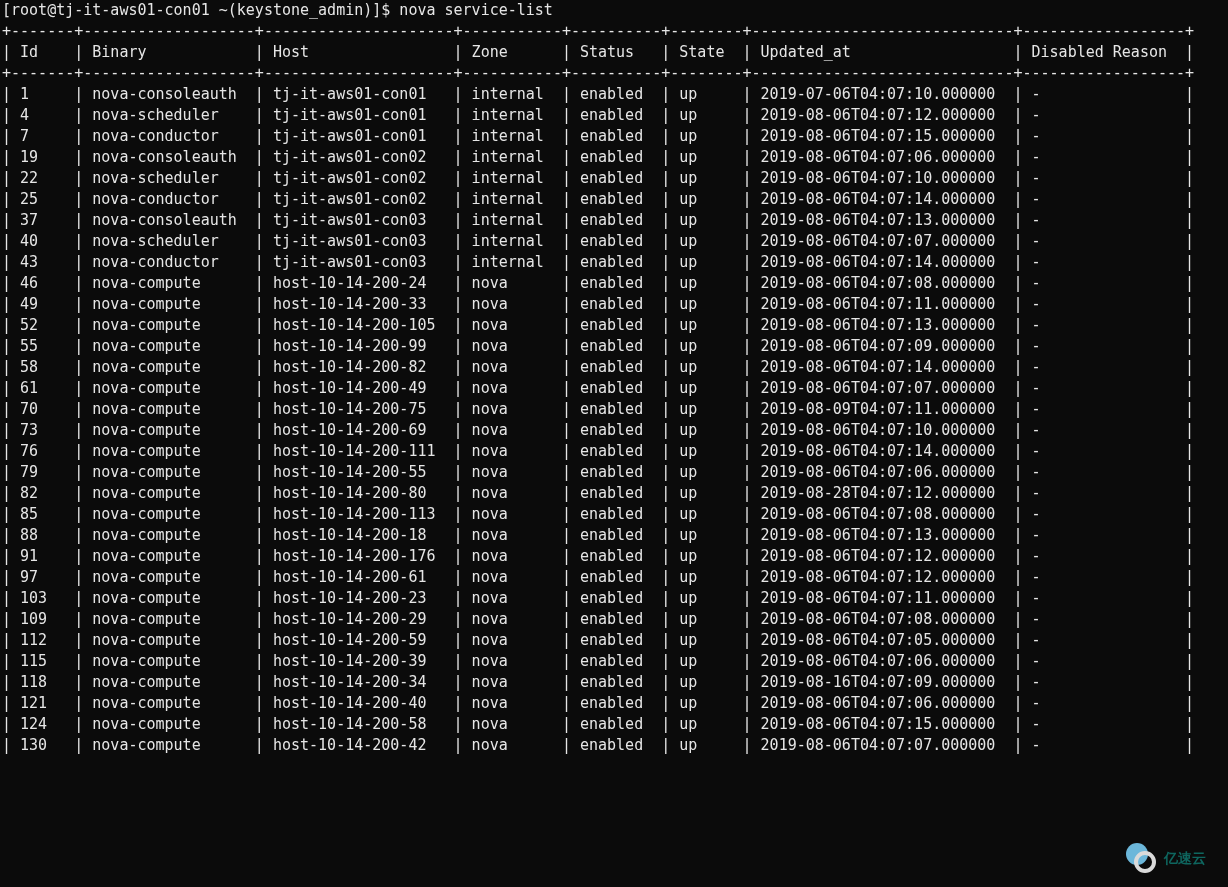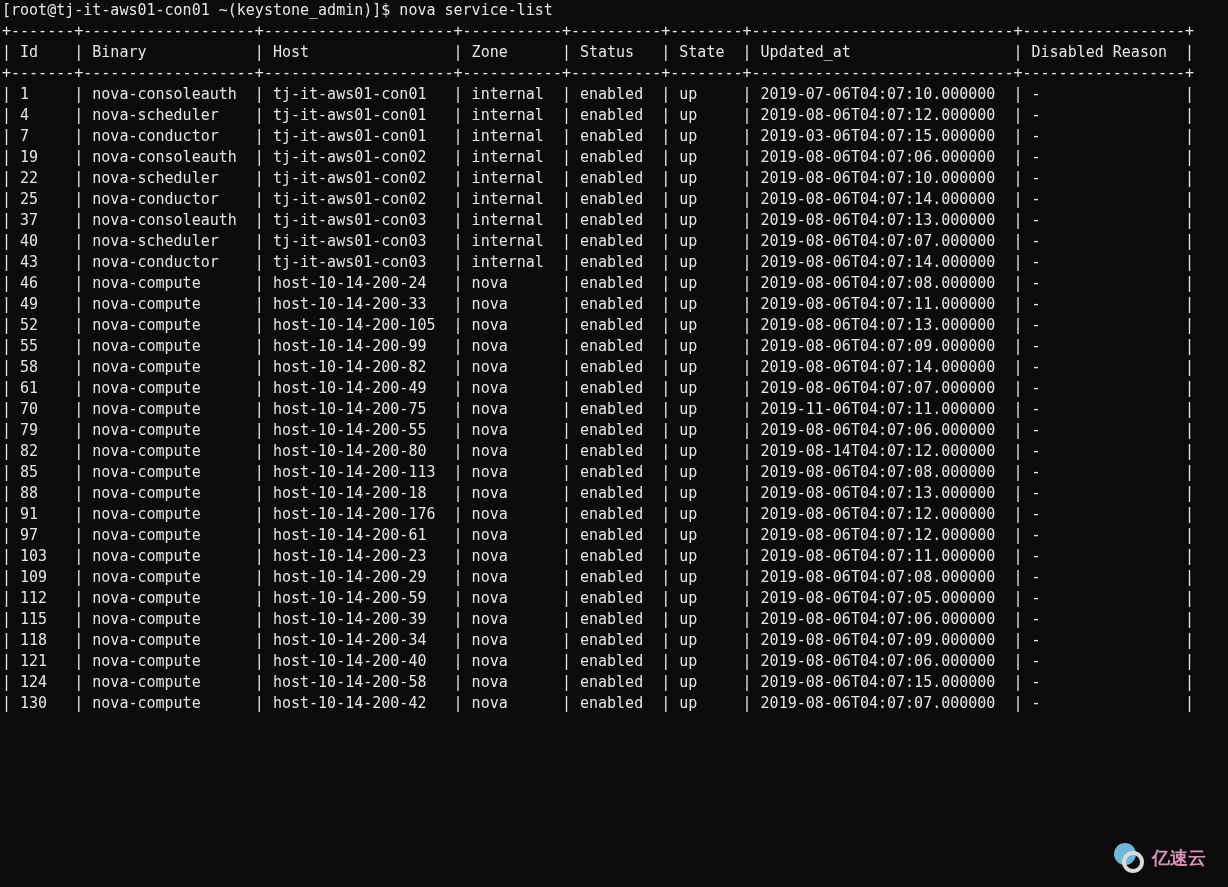--- a/index.html
+++ b/index.html
@@ -47,61 +47,63 @@
   .watermark .logo .a {
     width: 22px; height: 22px; left: 0; top: 0;
     background: #7dd5ff;
   }
   .watermark .logo .b {
     width: 22px; height: 22px; right: 0; bottom: 0;
     border: 4px solid #ffffff;
   }
   .watermark .txt {
     font-family: "Microsoft YaHei", "PingFang SC", sans-serif;
-    font-size: 18px;
-    color: #f9a8d4;
+    font-size: 14px;
+    color: #0f766e;
     font-weight: 600;
   }
 </style>
 </head>
 <body>
 
 <div class="terminal">
   <div class="line">[root@tj-it-aws01-con01 ~(keystone_admin)]$ nova service-list</div>
   <div id="table">
       <div class="line">+-------+-------------------+---------------------+-----------+----------+--------+-----------------------------+------------------+</div>
       <div class="line">| Id    | Binary            | Host                | Zone      | Status   | State  | Updated_at                  | Disabled Reason  |</div>
       <div class="line">+-------+-------------------+---------------------+-----------+----------+--------+-----------------------------+------------------+</div>
       <div class="line">| 1     | nova-consoleauth  | tj-it-aws01-con01   | internal  | enabled  | up     | 2019-07-06T04:07:10.000000  | -                |</div>
       <div class="line">| 4     | nova-scheduler    | tj-it-aws01-con01   | internal  | enabled  | up     | 2019-08-06T04:07:12.000000  | -                |</div>
-      <div class="line">| 7     | nova-conductor    | tj-it-aws01-con01   | internal  | enabled  | up     | 2019-03-06T04:07:15.000000  | -                |</div>
+      <div class="line">| 7     | nova-conductor    | tj-it-aws01-con01   | internal  | enabled  | up     | 2019-08-06T04:07:15.000000  | -                |</div>
       <div class="line">| 19    | nova-consoleauth  | tj-it-aws01-con02   | internal  | enabled  | up     | 2019-08-06T04:07:06.000000  | -                |</div>
       <div class="line">| 22    | nova-scheduler    | tj-it-aws01-con02   | internal  | enabled  | up     | 2019-08-06T04:07:10.000000  | -                |</div>
       <div class="line">| 25    | nova-conductor    | tj-it-aws01-con02   | internal  | enabled  | up     | 2019-08-06T04:07:14.000000  | -                |</div>
       <div class="line">| 37    | nova-consoleauth  | tj-it-aws01-con03   | internal  | enabled  | up     | 2019-08-06T04:07:13.000000  | -                |</div>
       <div class="line">| 40    | nova-scheduler    | tj-it-aws01-con03   | internal  | enabled  | up     | 2019-08-06T04:07:07.000000  | -                |</div>
       <div class="line">| 43    | nova-conductor    | tj-it-aws01-con03   | internal  | enabled  | up     | 2019-08-06T04:07:14.000000  | -                |</div>
       <div class="line">| 46    | nova-compute      | host-10-14-200-24   | nova      | enabled  | up     | 2019-08-06T04:07:08.000000  | -                |</div>
       <div class="line">| 49    | nova-compute      | host-10-14-200-33   | nova      | enabled  | up     | 2019-08-06T04:07:11.000000  | -                |</div>
       <div class="line">| 52    | nova-compute      | host-10-14-200-105  | nova      | enabled  | up     | 2019-08-06T04:07:13.000000  | -                |</div>
       <div class="line">| 55    | nova-compute      | host-10-14-200-99   | nova      | enabled  | up     | 2019-08-06T04:07:09.000000  | -                |</div>
       <div class="line">| 58    | nova-compute      | host-10-14-200-82   | nova      | enabled  | up     | 2019-08-06T04:07:14.000000  | -                |</div>
       <div class="line">| 61    | nova-compute      | host-10-14-200-49   | nova      | enabled  | up     | 2019-08-06T04:07:07.000000  | -                |</div>
-      <div class="line">| 70    | nova-compute      | host-10-14-200-75   | nova      | enabled  | up     | 2019-11-06T04:07:11.000000  | -                |</div>
+      <div class="line">| 70    | nova-compute      | host-10-14-200-75   | nova      | enabled  | up     | 2019-08-09T04:07:11.000000  | -                |</div>
+      <div class="line">| 73    | nova-compute      | host-10-14-200-69   | nova      | enabled  | up     | 2019-08-06T04:07:10.000000  | -                |</div>
+      <div class="line">| 76    | nova-compute      | host-10-14-200-111  | nova      | enabled  | up     | 2019-08-06T04:07:14.000000  | -                |</div>
       <div class="line">| 79    | nova-compute      | host-10-14-200-55   | nova      | enabled  | up     | 2019-08-06T04:07:06.000000  | -                |</div>
-      <div class="line">| 82    | nova-compute      | host-10-14-200-80   | nova      | enabled  | up     | 2019-08-14T04:07:12.000000  | -                |</div>
+      <div class="line">| 82    | nova-compute      | host-10-14-200-80   | nova      | enabled  | up     | 2019-08-28T04:07:12.000000  | -                |</div>
       <div class="line">| 85    | nova-compute      | host-10-14-200-113  | nova      | enabled  | up     | 2019-08-06T04:07:08.000000  | -                |</div>
       <div class="line">| 88    | nova-compute      | host-10-14-200-18   | nova      | enabled  | up     | 2019-08-06T04:07:13.000000  | -                |</div>
       <div class="line">| 91    | nova-compute      | host-10-14-200-176  | nova      | enabled  | up     | 2019-08-06T04:07:12.000000  | -                |</div>
       <div class="line">| 97    | nova-compute      | host-10-14-200-61   | nova      | enabled  | up     | 2019-08-06T04:07:12.000000  | -                |</div>
       <div class="line">| 103   | nova-compute      | host-10-14-200-23   | nova      | enabled  | up     | 2019-08-06T04:07:11.000000  | -                |</div>
       <div class="line">| 109   | nova-compute      | host-10-14-200-29   | nova      | enabled  | up     | 2019-08-06T04:07:08.000000  | -                |</div>
       <div class="line">| 112   | nova-compute      | host-10-14-200-59   | nova      | enabled  | up     | 2019-08-06T04:07:05.000000  | -                |</div>
       <div class="line">| 115   | nova-compute      | host-10-14-200-39   | nova      | enabled  | up     | 2019-08-06T04:07:06.000000  | -                |</div>
-      <div class="line">| 118   | nova-compute      | host-10-14-200-34   | nova      | enabled  | up     | 2019-08-06T04:07:09.000000  | -                |</div>
+      <div class="line">| 118   | nova-compute      | host-10-14-200-34   | nova      | enabled  | up     | 2019-08-16T04:07:09.000000  | -                |</div>
       <div class="line">| 121   | nova-compute      | host-10-14-200-40   | nova      | enabled  | up     | 2019-08-06T04:07:06.000000  | -                |</div>
       <div class="line">| 124   | nova-compute      | host-10-14-200-58   | nova      | enabled  | up     | 2019-08-06T04:07:15.000000  | -                |</div>
       <div class="line">| 130   | nova-compute      | host-10-14-200-42   | nova      | enabled  | up     | 2019-08-06T04:07:07.000000  | -                |</div>
     </div>
 
   <div class="watermark">
     <span class="logo">
       <span class="sw a"></span>
       <span class="sw b"></span>
     </span>

